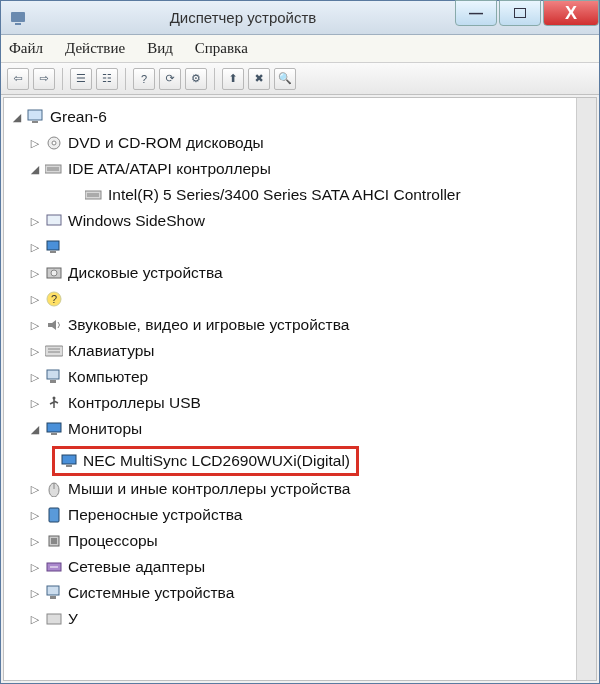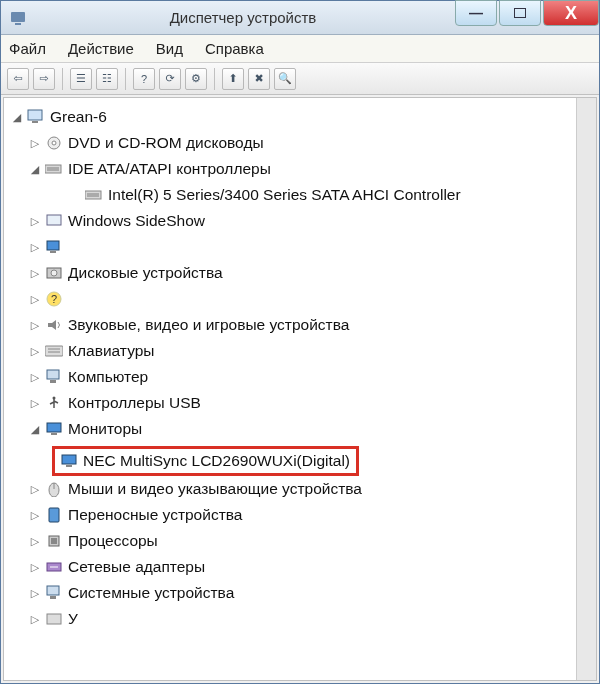--- a/index.html
+++ b/index.html
@@ -6,21 +6,21 @@
 body { font-family: "Segoe UI", Tahoma, sans-serif; font-size: 14px; background: #fff; width: 600px; height: 684px; overflow: hidden; }
 .window { border: 1px solid #5a7aa0; width: 600px; height: 684px; display: flex; flex-direction: column; background: #f0f0f0; }
 .titlebar { height: 34px; background: linear-gradient(to bottom, #e8f0f8, #d0dce8); display: flex; align-items: center; padding: 0 0 0 8px; border-bottom: 1px solid #a0b0c0; text-align: center; }
 .titlebar-icon { width: 18px; height: 18px; margin-right: 6px; }
 .titlebar-title { flex: 1; color: #333; font-size: 15px; }
 .winbtns { display: flex; height: 100%; }
 .winbtn { width: 42px; height: 26px; margin-top: -1px; display: flex; align-items: center; justify-content: center; border: 1px solid #8aa; border-radius: 0 0 4px 4px; margin-left: 2px; cursor: pointer; }
 .winbtn.min { background: linear-gradient(to bottom,#eaf6ff,#c0dcf0); color:#334; font-weight:bold; }
 .winbtn.max { background: linear-gradient(to bottom,#eaf6ff,#c0dcf0); color:#334; }
 .winbtn.close { background: linear-gradient(to bottom,#f08080,#d03030); color:#fff; width:56px; font-size:18px; font-weight:bold; }
-.menubar { height: 28px; background: #f7f7f2; display: flex; align-items: center; padding: 0 8px; gap: 22px; border-bottom: 1px solid #d0d0d0; font-size: 15px; }
+.menubar { height: 28px; background: #f7f7f2; display: flex; align-items: center; padding: 0 8px; gap: 22px; border-bottom: 1px solid #d0d0d0; font-size: 15px; font-family: Liberation Serif, serif; }
 .menuitem { cursor: pointer; color: #222; }
 .toolbar { height: 32px; background: linear-gradient(to bottom,#fafafa,#e8e8e8); display: flex; align-items: center; padding: 0 6px; gap: 4px; border-bottom: 1px solid #c0c0c0; }
 .tbtn { width: 22px; height: 22px; border: 1px solid #b8b8b8; background: linear-gradient(to bottom,#fff,#e8e8e8); border-radius: 2px; display:flex; align-items:center; justify-content:center; cursor:pointer; color:#456; font-size:11px; }
 .tsep { width:1px; height:22px; background:#c0c0c0; margin:0 3px; }
 .content { flex: 1; background: #fff; display: flex; overflow: hidden; margin: 2px; border: 1px solid #c0c0c0; }
 .tree { flex: 1; overflow-y: auto; padding: 6px 0; font-size: 15.5px; color: #111; }
 .scroll { width: 20px; background: #e8e8e8; border-left:1px solid #ccc; }
 .node { display: flex; align-items: center; height: 26px; white-space: nowrap; cursor: default; }
 .expander { width: 14px; height: 14px; display:inline-flex; align-items:center; justify-content:center; color:#666; font-size:11px; margin-right: 2px; cursor:pointer; }
 .icon { width: 20px; height: 18px; display:inline-flex; align-items:center; justify-content:center; margin-right: 4px; }
@@ -234,21 +234,21 @@
       </div>
 
       <div class="node lvl1">
         <span class="expander">▷</span>
         <span class="icon">
             <svg width="14" height="16">
               <ellipse cx="7" cy="9" rx="5" ry="7" fill="#ddd" stroke="#888"></ellipse>
               <line x1="7" y1="2" x2="7" y2="8" stroke="#888"></line>
             </svg>
           </span>
-        <span>Мыши и видео указывающие устройства</span>
+        <span>Мыши и иные контроллеры устройства</span>
       </div>
 
       <div class="node lvl1">
         <span class="expander">▷</span>
         <span class="icon">
             <svg width="14" height="16">
               <rect x="2" y="1" width="10" height="14" fill="#5a9ad9" stroke="#246" rx="1"></rect>
             </svg>
           </span>
         <span>Переносные устройства</span>

